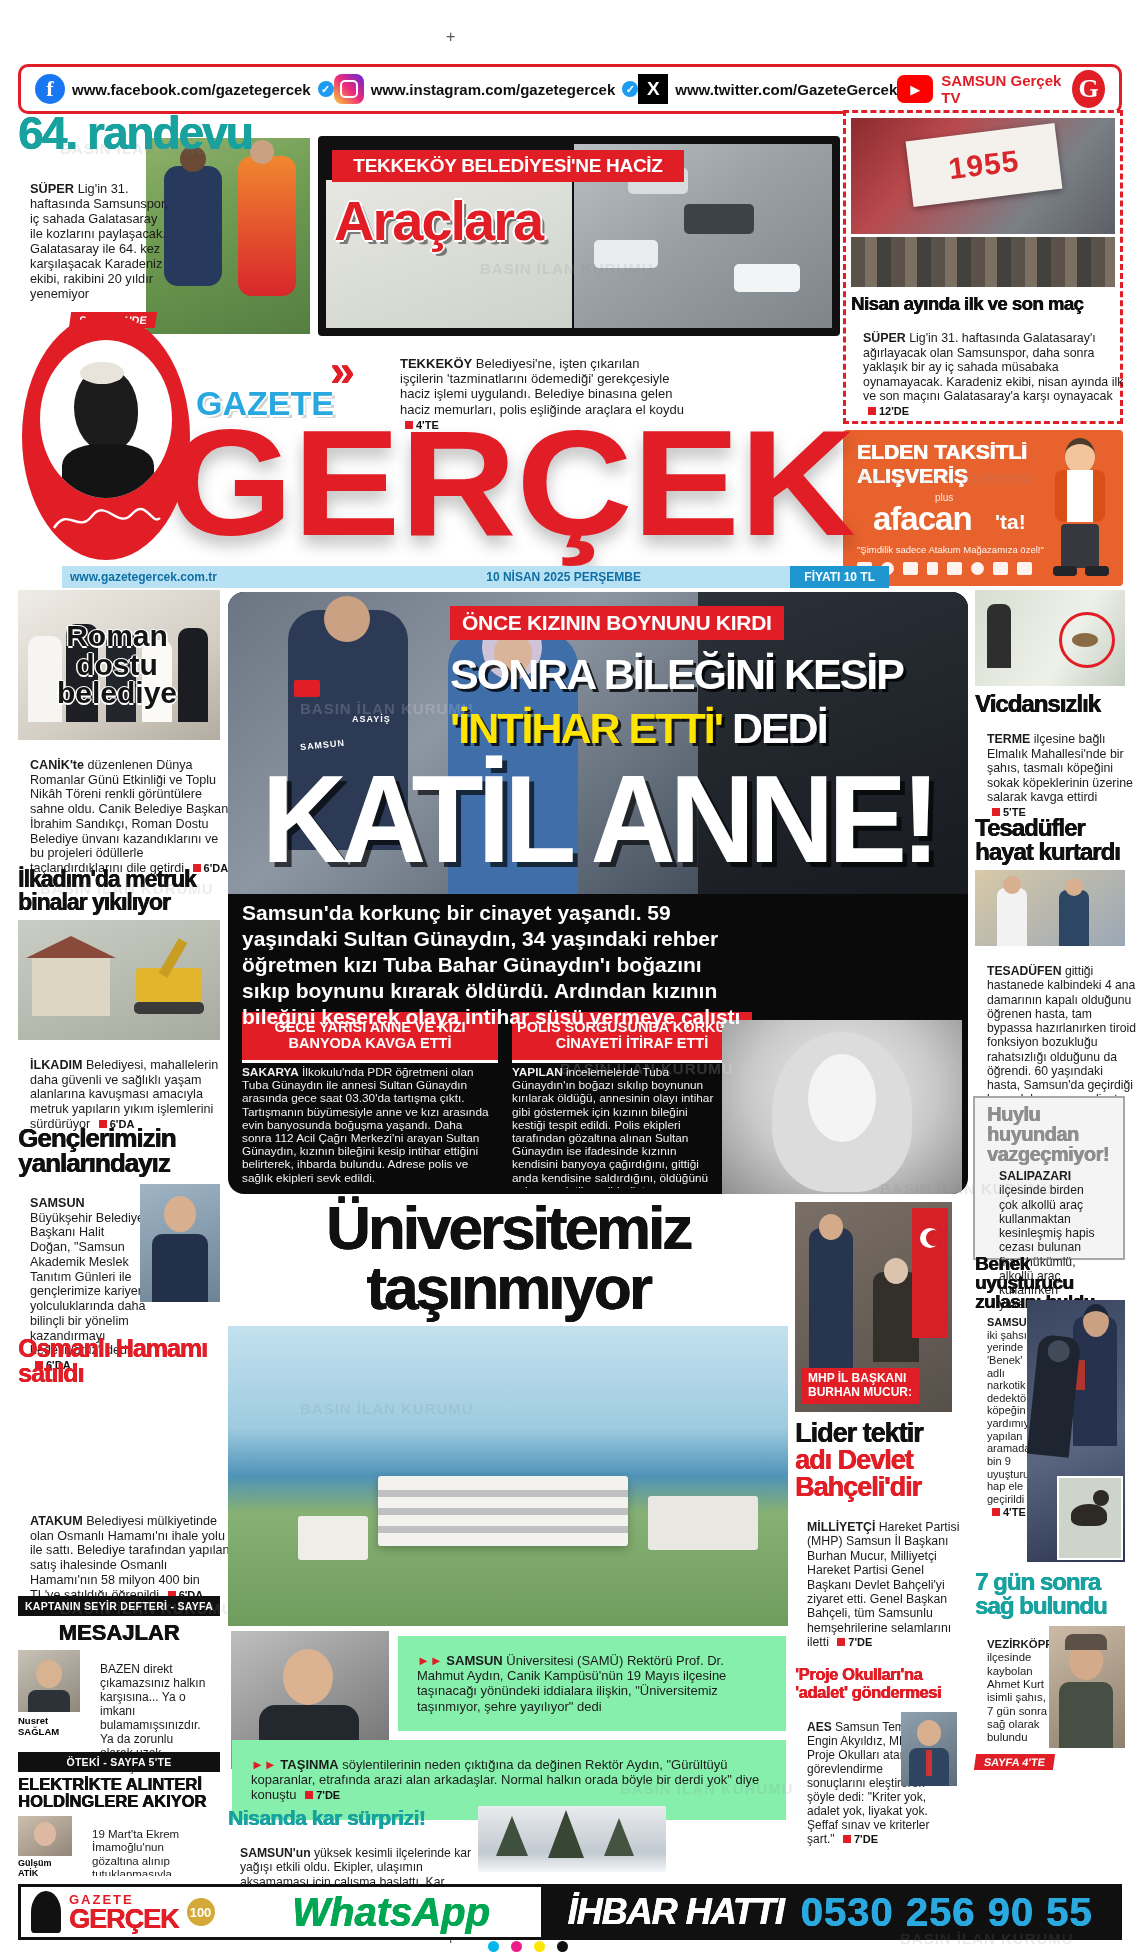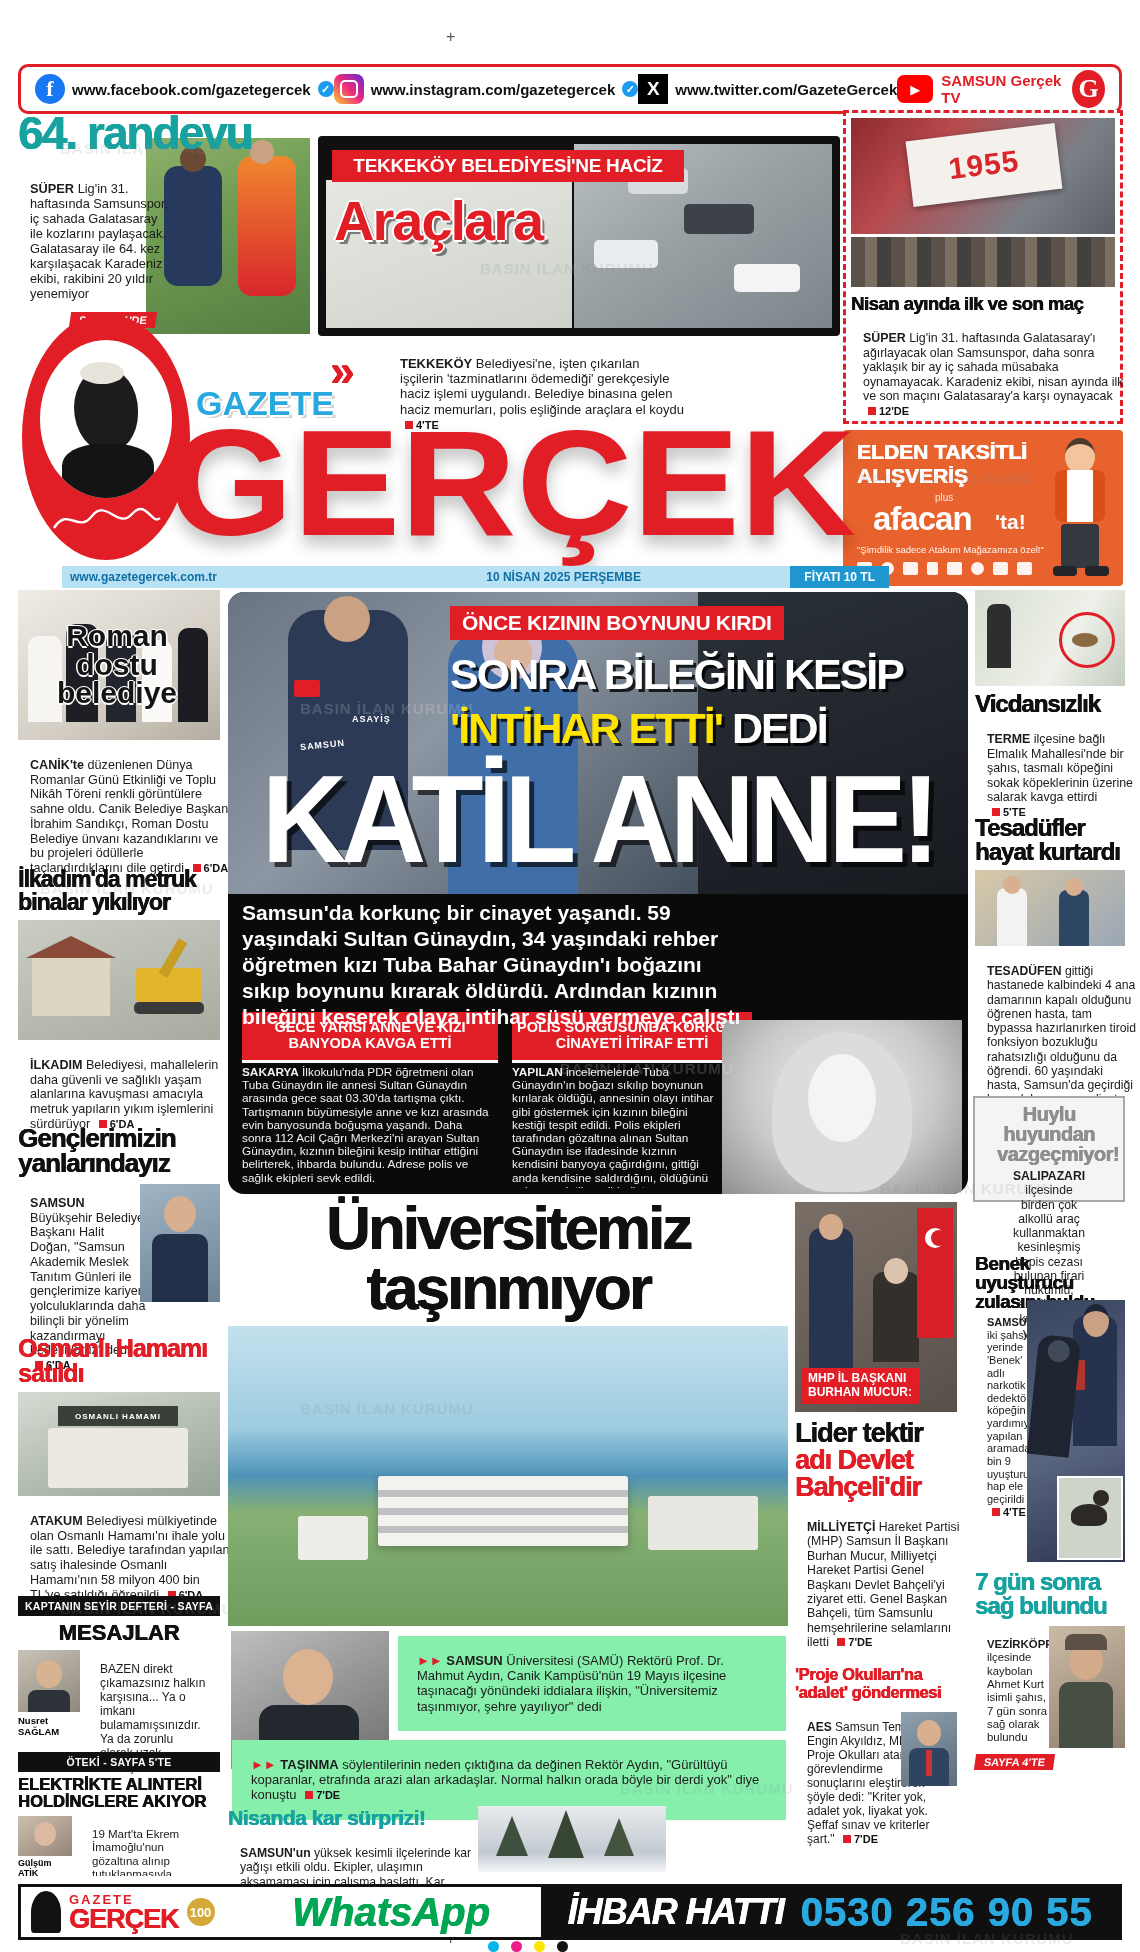--- a/index.html
+++ b/index.html
@@ -214,26 +214,20 @@
       <b class="ld">SAMSUN</b>
       <span>Büyükşehir Belediye Başkanı Halit Doğan, "Samsun Akademik Meslek Tanıtım Günleri ile gençlerimize kariyer yolculuklarında daha bilinçli bir yönelim kazandırmayı hedefliyoruz" dedi</span>
       <span class="pg"><span class="sq"></span><b class="pgt">6'DA</b></span>
     </p>
   </div>
 
   <div class="abs fat hred" style="left:18px;top:1336px;width:202px;font-size:25px;font-weight:bold;letter-spacing:-1px;line-height:.98;">
     <div>Osmanlı Hamamı</div>
     <div>satıldı</div>
   </div>
-  <div class="ph" style="left:18px;top:1392px;width:202px;height:104px;background:linear-gradient(160deg,#d5dbd2 0%,#97a396 100%);">
-    <div class="abs" style="left:30px;top:36px;width:140px;height:60px;background:#ece9e2;border-radius:3px;"></div>
-    <div class="abs" style="left:40px;top:14px;width:120px;height:20px;background:#3a3f3a;display:flex;align-items:center;justify-content:center;">
-      <span style="color:#fff;font-size:8px;font-weight:bold;letter-spacing:1px;">OSMANLI HAMAMI</span>
-    </div>
-  </div>
   <p class="bd abs" style="left:18px;top:1502px;width:202px;">
     <b class="ld">ATAKUM</b>
     <span>Belediyesi mülkiyetinde olan Osmanlı Hamamı'nı ihale yolu ile sattı. Belediye tarafından yapılan satış ihalesinde Osmanlı Hamamı'nın 58 milyon 400 bin TL'ye satıldığı öğrenildi</span>
     <span class="pg"><span class="sq"></span><b class="pgt">6'DA</b></span>
   </p>
 
   <div class="abs banner-blk" style="left:18px;top:1596px;width:202px;height:20px;">KAPTANIN SEYİR DEFTERİ - SAYFA 7'de</div>
   <div class="abs fat" style="left:18px;top:1620px;width:202px;text-align:center;font-size:22px;font-weight:bold;color:#101010;">MESAJLAR</div>
   <div class="abs" style="left:18px;top:1650px;width:202px;height:96px;display:flex;gap:8px;">
     <div style="width:62px;">
@@ -326,21 +320,21 @@
     <div class="abs" style="left:84px;top:20px;width:30px;height:56px;background:#2d4664;border-radius:8px 8px 0 0;"></div>
     <div class="abs" style="left:28px;top:6px;width:18px;height:18px;border-radius:50%;background:#d9b08f;"></div>
     <div class="abs" style="left:90px;top:8px;width:18px;height:18px;border-radius:50%;background:#d9b08f;"></div>
   </div>
   <p class="bd abs" style="left:975px;top:952px;width:150px;font-size:12.2px;">
     <b class="ld">TESADÜFEN</b>
     <span>gittiği hastanede kalbindeki 4 ana damarının kapalı olduğunu öğrenen hasta, tam bypassa hazırlanırken tiroid fonksiyon bozukluğu rahatsızlığı olduğunu da öğrendi. 60 yaşındaki hasta, Samsun'da geçirdiği başarılı bypass ameliyatı sonrası sağlığına kavuştu</span>
     <span class="pg"><span class="sq"></span><b class="pgt">2'DE</b></span>
   </p>
 
-  <div class="abs" style="left:973px;top:1096px;width:152px;height:106px;border:2px solid #a8a8a8;background:#f4f4f4;box-sizing:border-box;padding:6px 22px;text-align:center;">
+  <div class="abs" style="left:973px;top:1096px;width:152px;height:164px;border:2px solid #a8a8a8;background:#f4f4f4;box-sizing:border-box;padding:6px 12px;">
     <div class="fat" style="font-size:20px;font-weight:bold;color:#8e8e8e;line-height:1;letter-spacing:-.5px;">
       <div>Huylu huyundan</div>
       <div>vazgeçmiyor!</div>
     </div>
     <p class="bd" style="font-size:12.2px;margin-top:5px;">
       <b class="ld">SALIPAZARI</b>
       <span>ilçesinde birden çok alkollü araç kullanmaktan kesinleşmiş hapis cezası bulunan firari hükümlü, alkollü araç kullanırken yakalandı</span>
       <span class="pg"><span class="sq"></span><b class="pgt">4'TE</b></span>
     </p>
   </div>
@@ -425,21 +419,21 @@
     <b class="ld">SAMSUN'un</b>
     <span>yüksek kesimli ilçelerinde kar yağışı etkili oldu. Ekipler, ulaşımın aksamaması için çalışma başlattı. Kar yağışının hafta sonuna kadar sürmesi bekleniyor</span>
     <span class="pg"><span class="sq"></span><b class="pgt">5'TE</b></span>
   </p>
   <div class="ph" style="left:478px;top:1806px;width:188px;height:66px;background:linear-gradient(180deg,#e9ebee 0%,#c2cad1 70%,#f4f6f8 100%);">
     <div class="abs" style="left:18px;top:10px;width:0;height:0;border-left:16px solid transparent;border-right:16px solid transparent;border-bottom:40px solid #40503e;"></div>
     <div class="abs" style="left:70px;top:4px;width:0;height:0;border-left:18px solid transparent;border-right:18px solid transparent;border-bottom:48px solid #374734;"></div>
     <div class="abs" style="left:126px;top:12px;width:0;height:0;border-left:15px solid transparent;border-right:15px solid transparent;border-bottom:38px solid #445441;"></div>
   </div>
 
-  <div class="ph" style="left:795px;top:1202px;width:162px;height:210px;background:linear-gradient(150deg,#7a6f66 0%,#57504a 100%);">
+  <div class="ph" style="left:795px;top:1202px;width:148px;height:210px;background:linear-gradient(150deg,#7a6f66 0%,#57504a 100%);padding-left:9px;">
     <div class="abs" style="left:14px;top:26px;width:44px;height:150px;background:#27354f;border-radius:12px 12px 0 0;">
       <div class="abs" style="left:10px;top:-14px;width:24px;height:26px;border-radius:50%;background:#d3ab8a;"></div>
     </div>
     <div class="abs" style="left:78px;top:70px;width:46px;height:90px;background:#33302c;border-radius:10px 10px 0 0;">
       <div class="abs" style="left:11px;top:-14px;width:24px;height:26px;border-radius:50%;background:#dcc3ad;"></div>
     </div>
     <div class="abs" style="right:4px;top:6px;width:36px;height:130px;background:#d61f26;">
       <div class="abs" style="left:8px;top:20px;width:20px;height:20px;border-radius:50%;background:#fff;"></div>
       <div class="abs" style="left:14px;top:22px;width:16px;height:16px;border-radius:50%;background:#d61f26;"></div>
     </div>

